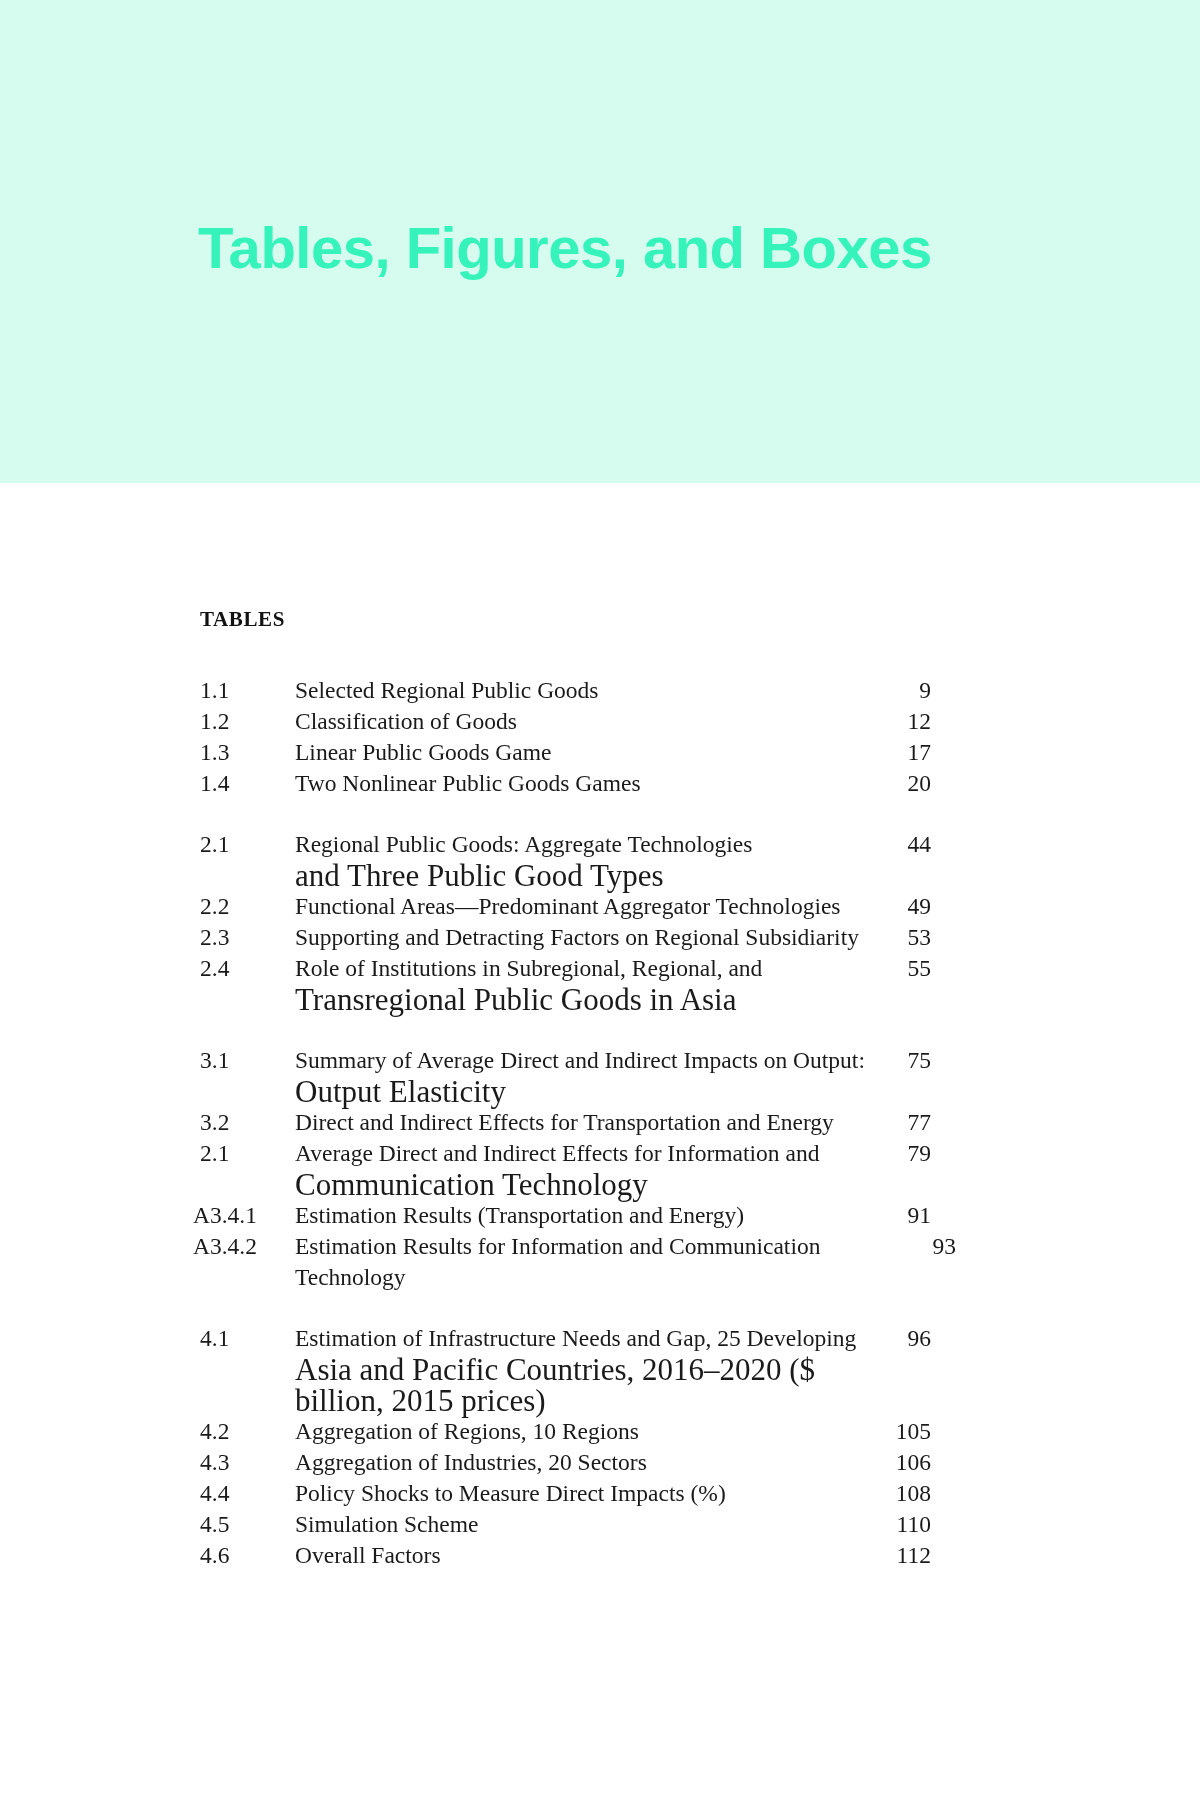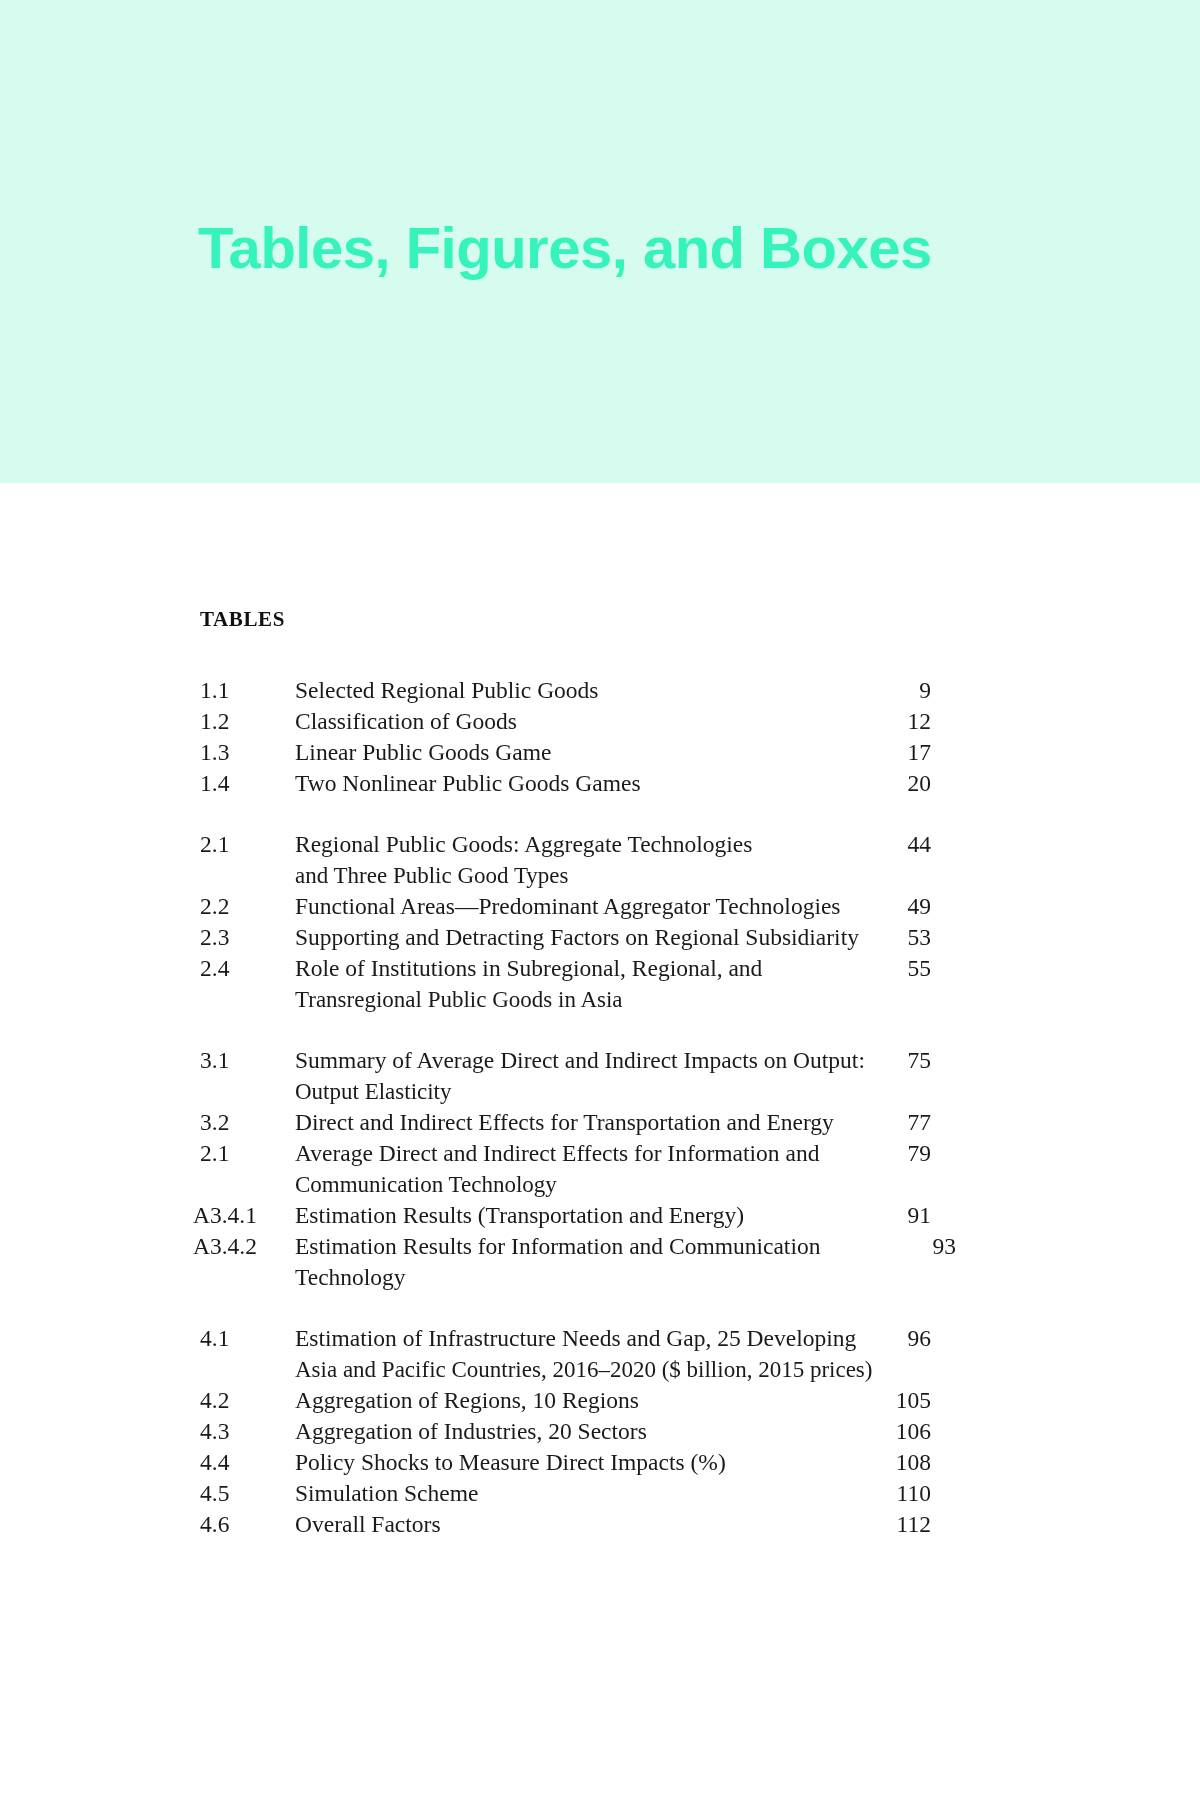--- a/index.html
+++ b/index.html
@@ -115,21 +115,21 @@
     white-space: nowrap;
     padding-right: 95px;
   }
   .entry-page.tight {
     padding-right: 70px;
     min-width: 0;
   }
 
   .entry-cont {
     margin-left: 295px;
-    font-size: 23px;
+    font-size: 31px;
     line-height: 31px;
     padding-right: 140px;
   }
 </style>
 </head>
 <body>
 
 <div class="banner">
   <div class="banner-title">Tables, Figures, and Boxes</div>
 </div>

